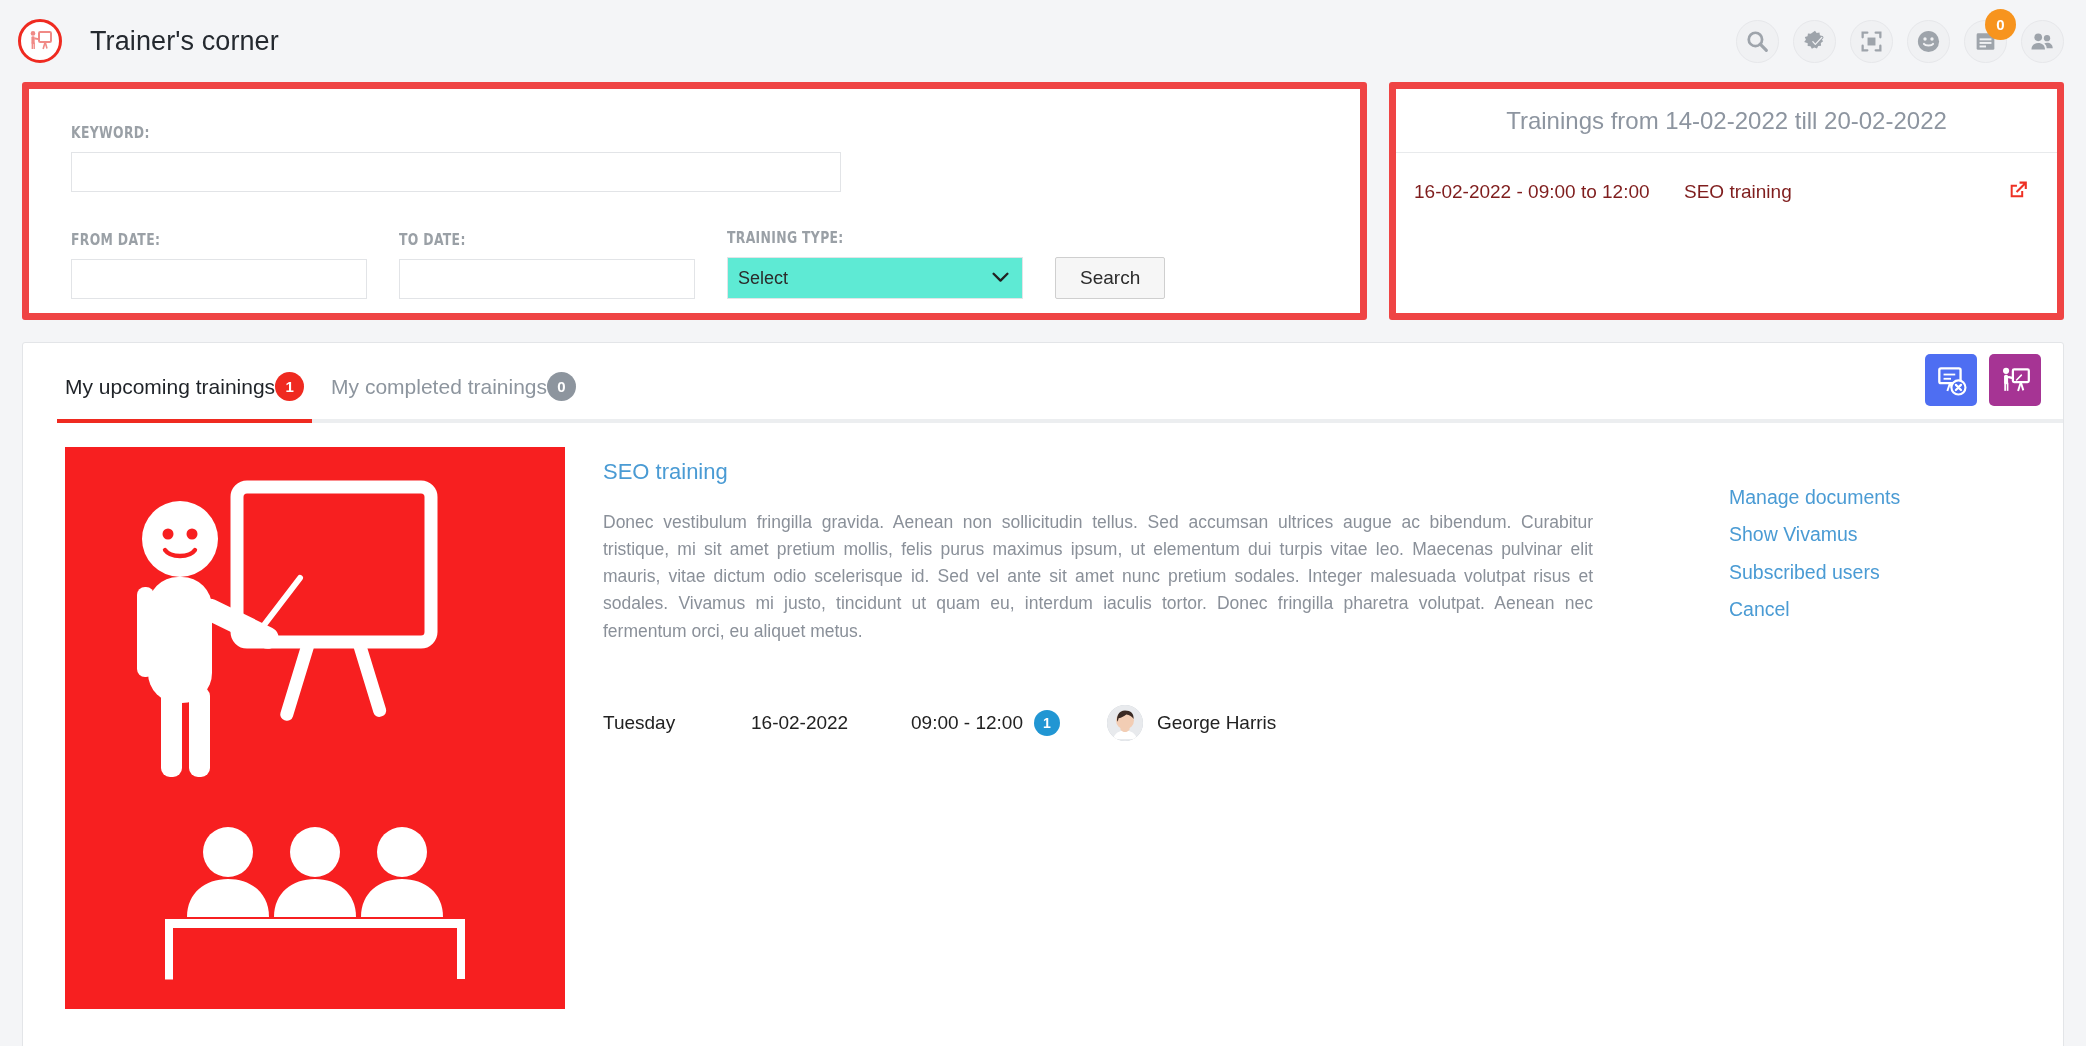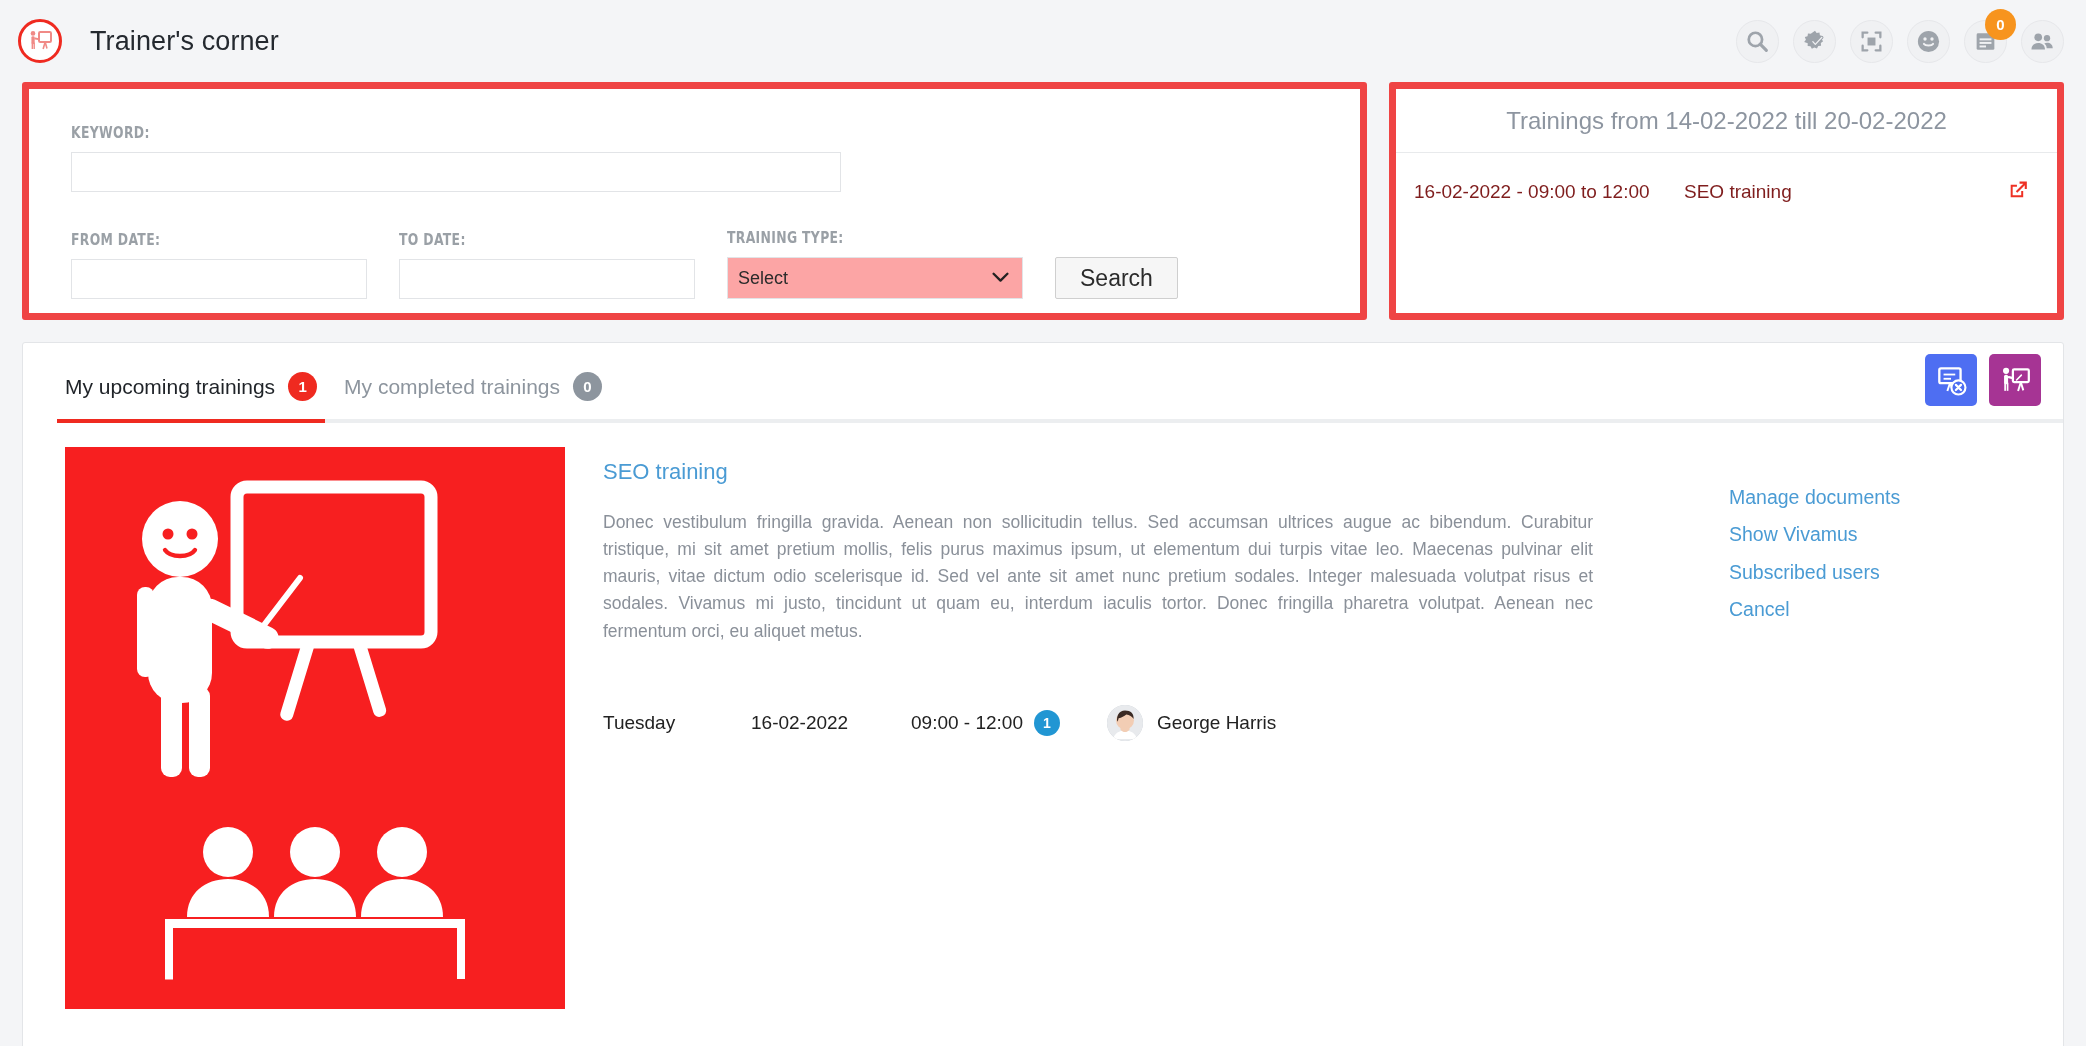--- a/index.html
+++ b/index.html
@@ -118,21 +118,21 @@
     align-items: flex-end;
     gap: 32px;
   }
   .fld { }
   .fld.from-date { width: 296px; }
   .fld.to-date   { width: 296px; }
   .fld.ttype     { width: 296px; }
 
   .sel-input {
     border: 1px solid #e2e4e7;
-    background: #fca5a5;
+    background: #5eead4;
     height: 42px;
     width: 100%;
     font-size: 18px;
     padding: 0 10px;
     color: #2b2b2b;
     font-family: "Liberation Sans", sans-serif;
     appearance: none;
     -webkit-appearance: none;
     outline: none;
     cursor: pointer;
@@ -143,21 +143,21 @@
     right: 14px; top: 50%;
     transform: translateY(-50%);
     pointer-events: none;
   }
   .search-btn {
     height: 42px;
     padding: 0 24px;
     background: #f6f6f6;
     border: 1px solid #cfcfcf;
     border-radius: 2px;
-    font-size: 23px;
+    font-size: 19px;
     color: #2b2b2b;
     font-family: "Liberation Sans", sans-serif;
     cursor: pointer;
   }
 
   
   .trainings-panel {
     flex: 1;
     height: 238px;
     display: flex;
@@ -194,21 +194,21 @@
     overflow: hidden;
   }
   .tabs-bar {
     position: relative;
     height: 80px;
     padding: 0 22px 0 34px;
     display: flex;
     align-items: center;
   }
   .tab {
-    display: flex; align-items: center; gap: 13px;
+    display: flex; align-items: center; 
     font-size: 21px;
     color: #8d959e;
     padding: 0 8px 22px 8px;
     cursor: pointer;
     position: relative;
     align-self: flex-end;
   }
   .tab.active { color: #1f2328; }
   .tab-underline {
     position: absolute;

